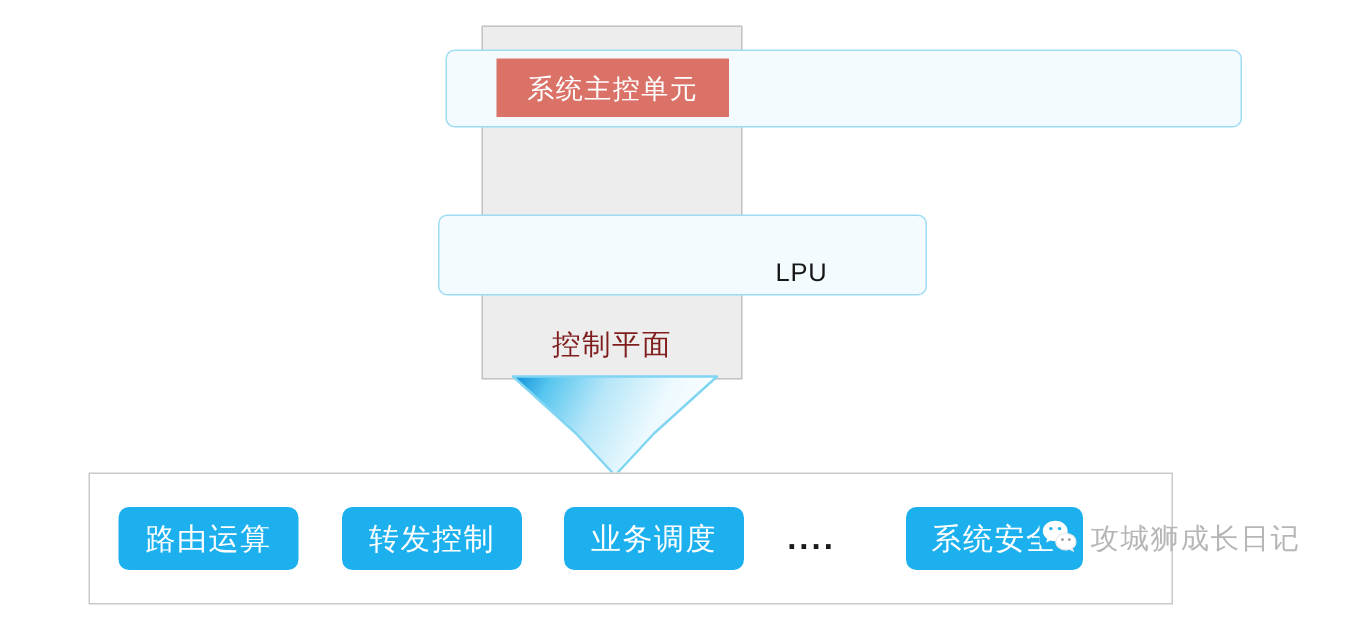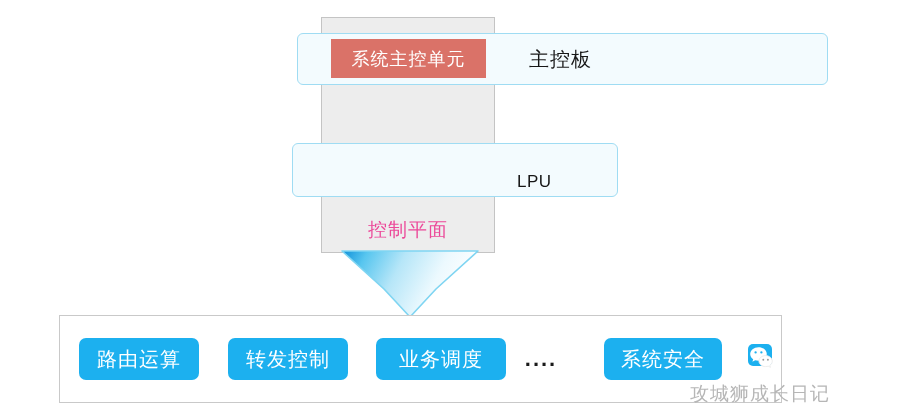--- a/index.html
+++ b/index.html
@@ -32,21 +32,21 @@
   .control-plane-label {
     position: absolute;
     left: 321px;
     top: 208px;
     width: 174px;
     height: 44px;
     display: flex;
     align-items: center;
     justify-content: center;
     font-size: 19px;
-    color: #ec4899;
+    color: #7f1d1d;
     letter-spacing: 1px;
   }
 
   
   .board-row {
     position: absolute;
     background: #f3fbfe;
     border: 1px solid #9fdcf3;
     border-radius: 6px;
     box-sizing: border-box;
@@ -158,21 +158,20 @@
 
   
   .watermark {
     position: absolute;
     left: 690px;
     top: 344px;
     display: flex;
     align-items: center;
     gap: 7px;
     pointer-events: none;
-    flex-direction: column;
   }
   .watermark-logo {
     width: 30px;
     height: 30px;
     position: relative;
     flex: 0 0 auto;
   }
   .watermark-text {
     font-size: 19px;
     color: #b6b6b6;
@@ -182,21 +181,20 @@
 </style>
 </head>
 <body>
 
 <div id="canvas">
 
   <div class="control-plane-column"></div>
 
   <div class="board-row row-main"></div>
   <div class="unit-badge badge-main">系统主控单元</div>
-  <div class="row-title title-main">主控板</div>
 
   <div class="board-row row-lpu"></div>
   <div class="row-title title-lpu">LPU</div>
 
   <div class="control-plane-label">控制平面</div>
 
   <div class="down-arrow">
     <svg width="140" height="70" viewBox="0 0 140 70" xmlns="http://www.w3.org/2000/svg">
       <defs>
         <linearGradient id="arrowGrad" x1="0" y1="0" x2="1" y2="0.25">
@@ -208,21 +206,21 @@
         </linearGradient>
       </defs>
       <path d="M2,2 L138,2 L96,40 L96,40 L70,68 L44,40 L44,40 Z" fill="url(#arrowGrad)" stroke="#7fd5f2" stroke-width="1.6" stroke-linejoin="round"></path>
     </svg>
   </div>
 
   <div class="feature-container"></div>
 
   <div class="feature-chip" id="chip-1" style="left: 228px; width: 120px;">转发控制</div>
   <div class="feature-chip" id="chip-0" style="left: 79px; width: 120px;">路由运算</div>
-  <div class="feature-chip" id="chip-2" style="left: 376px; width: 130px; font-family: Liberation Mono, monospace;">业务调度</div>
+  <div class="feature-chip" id="chip-2" style="left: 376px; width: 120px; font-family: Liberation Mono, monospace;">业务调度</div>
   <div class="ellipsis-dots" id="dots" style="left: 516px; width: 50px;">....</div>
   <div class="feature-chip" id="chip-3" style="left: 604px; width: 118px;">系统安全</div>
 
   <div class="watermark">
     <span class="watermark-logo">
       <svg width="30" height="30" viewBox="0 0 30 30" xmlns="http://www.w3.org/2000/svg">
         <rect x="3" y="0" width="24" height="22" rx="5" fill="#1cb0ef"></rect>
         <path d="M13.5 3.2c-4.6 0-8.3 3.0-8.3 6.8 0 2.1 1.2 4.0 3.0 5.3l-0.8 2.4 2.8-1.4c1.0 0.3 2.1 0.5 3.3 0.5 4.6 0 8.3-3.0 8.3-6.8S18.1 3.2 13.5 3.2z" fill="#ffffff"></path>
         <circle cx="10.6" cy="8.4" r="1.15" fill="#1cb0ef"></circle>
         <circle cx="16.4" cy="8.4" r="1.15" fill="#1cb0ef"></circle>

